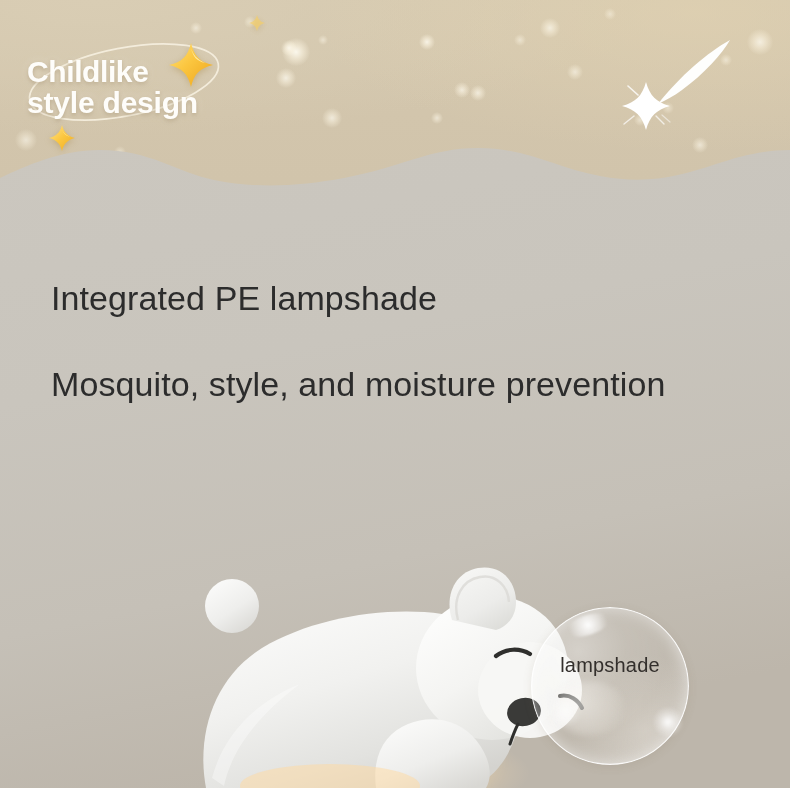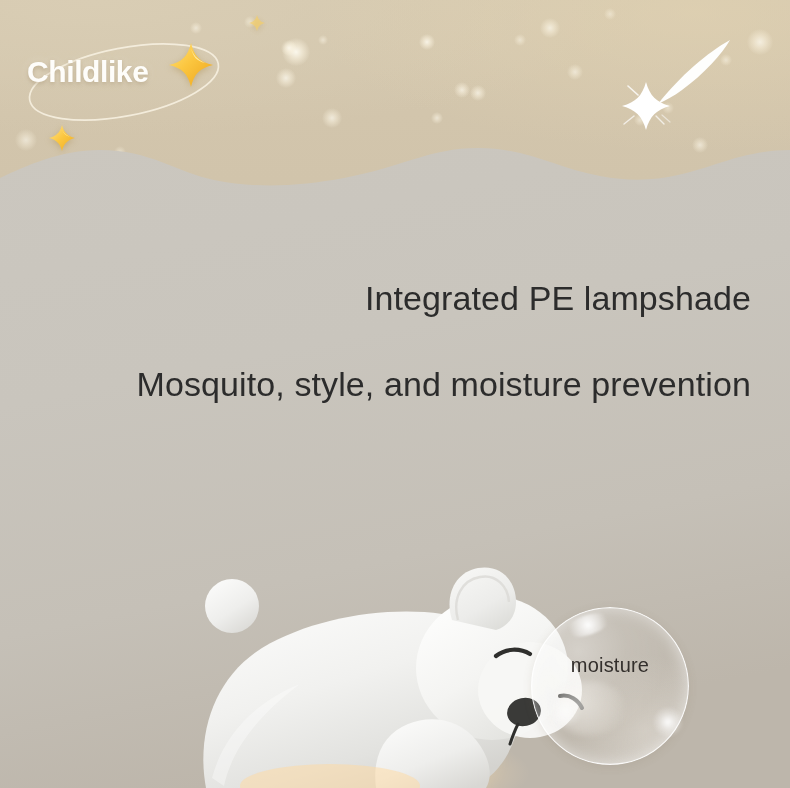--- a/index.html
+++ b/index.html
@@ -102,21 +102,20 @@
     top: 278px;
     width: 700px;
   }
   .copy .line {
     color: #2c2c2c;
     font-size: 34px;
     line-height: 40px;
     font-weight: 400;
     letter-spacing: .1px;
     white-space: nowrap;
-    text-align: right;
   }
   .copy .line-1 { margin-bottom: 46px; }
 
   
   .bear-wrap {
     position: absolute;
     left: 0; bottom: 0;
     width: 790px; height: 260px;
   }
   .bear-glow {
@@ -233,20 +232,21 @@
 
   <div class="badge">
     <div class="badge-ring">
       <svg viewBox="0 0 220 115" width="220" height="115">
         <ellipse cx="108" cy="62" rx="96" ry="34" fill="none" stroke="#f6efe0" stroke-width="1.7" transform="rotate(-11 108 62)" opacity=".9"></ellipse>
       </svg>
     </div>
 
     <div class="badge-text">
       <span class="ln ln1">Childlike</span>
+      <span class="ln ln2">style design</span>
     </div>
 
     <div class="star-gold star-a">
       <svg viewBox="0 0 46 46" width="46" height="46">
         <defs>
           <linearGradient id="gA" x1="0" y1="0" x2="1" y2="1">
             <stop offset="0%" stop-color="#ffe07a"></stop>
             <stop offset="45%" stop-color="#fbc63f"></stop>
             <stop offset="100%" stop-color="#eda41c"></stop>
           </linearGradient>
@@ -380,16 +380,16 @@
 
       <ellipse cx="330" cy="258" rx="90" ry="22" fill="#ffd9a0" opacity="0.5"></ellipse>
     </svg>
   </div>
 
   <div class="bubble">
     <div class="bubble-inner-blob"></div>
     <div class="bubble-hl-1"></div>
     <div class="bubble-hl-2"></div>
     <div class="bubble-hl-3"></div>
-    <div class="bubble-label">moisture</div>
+    <div class="bubble-label">lampshade</div>
   </div>
 
 </div>
 
 </body></html>

